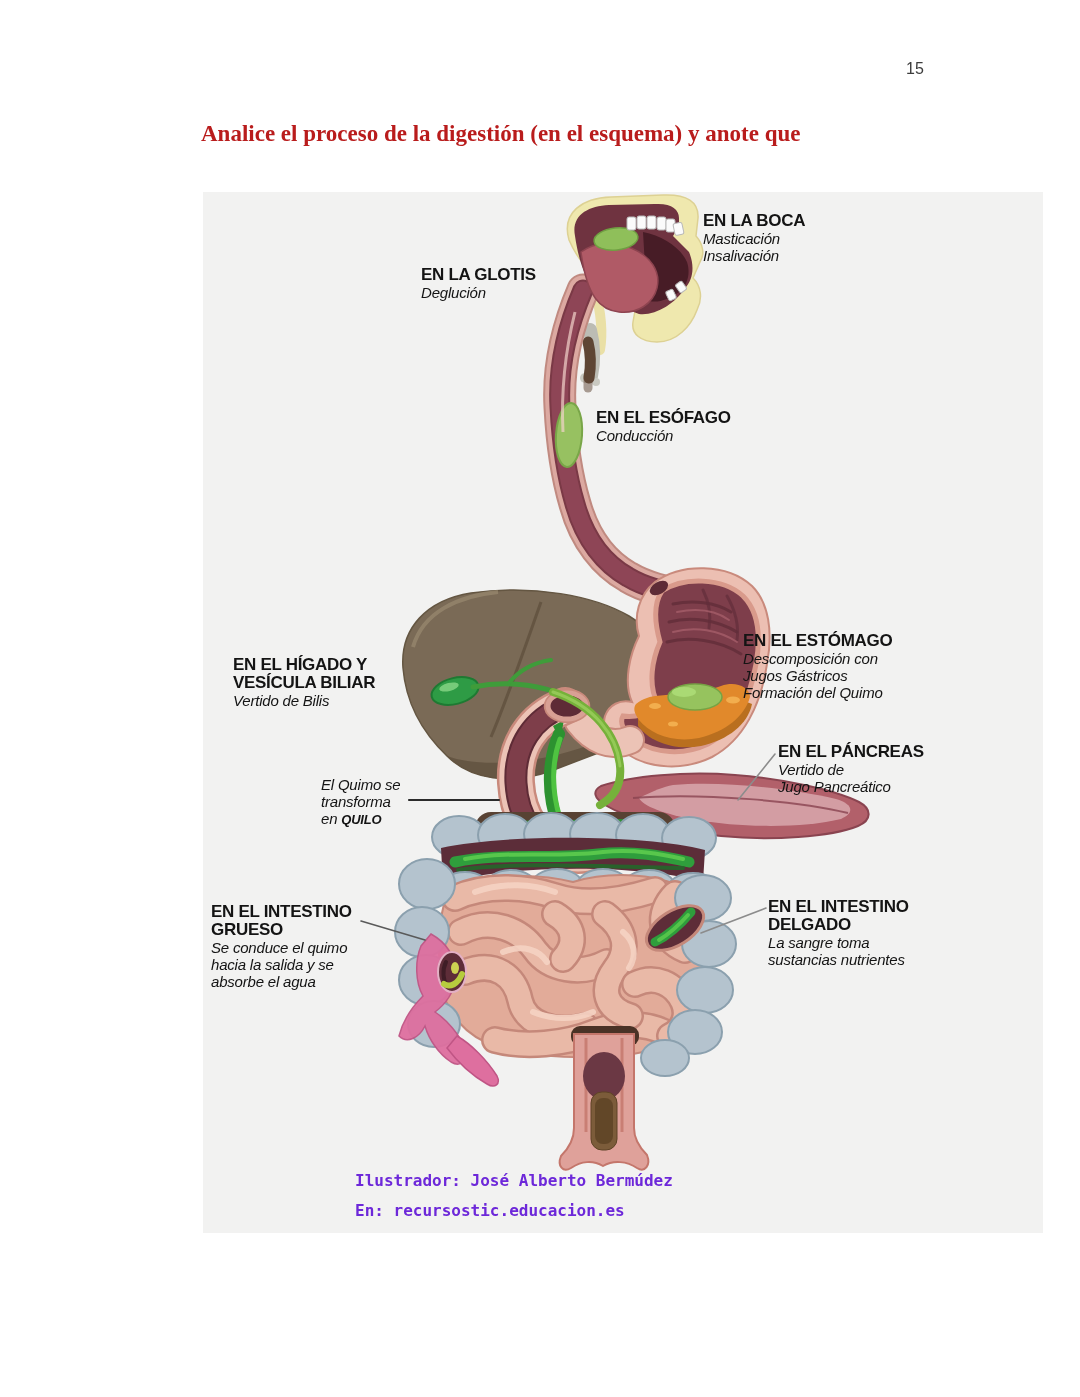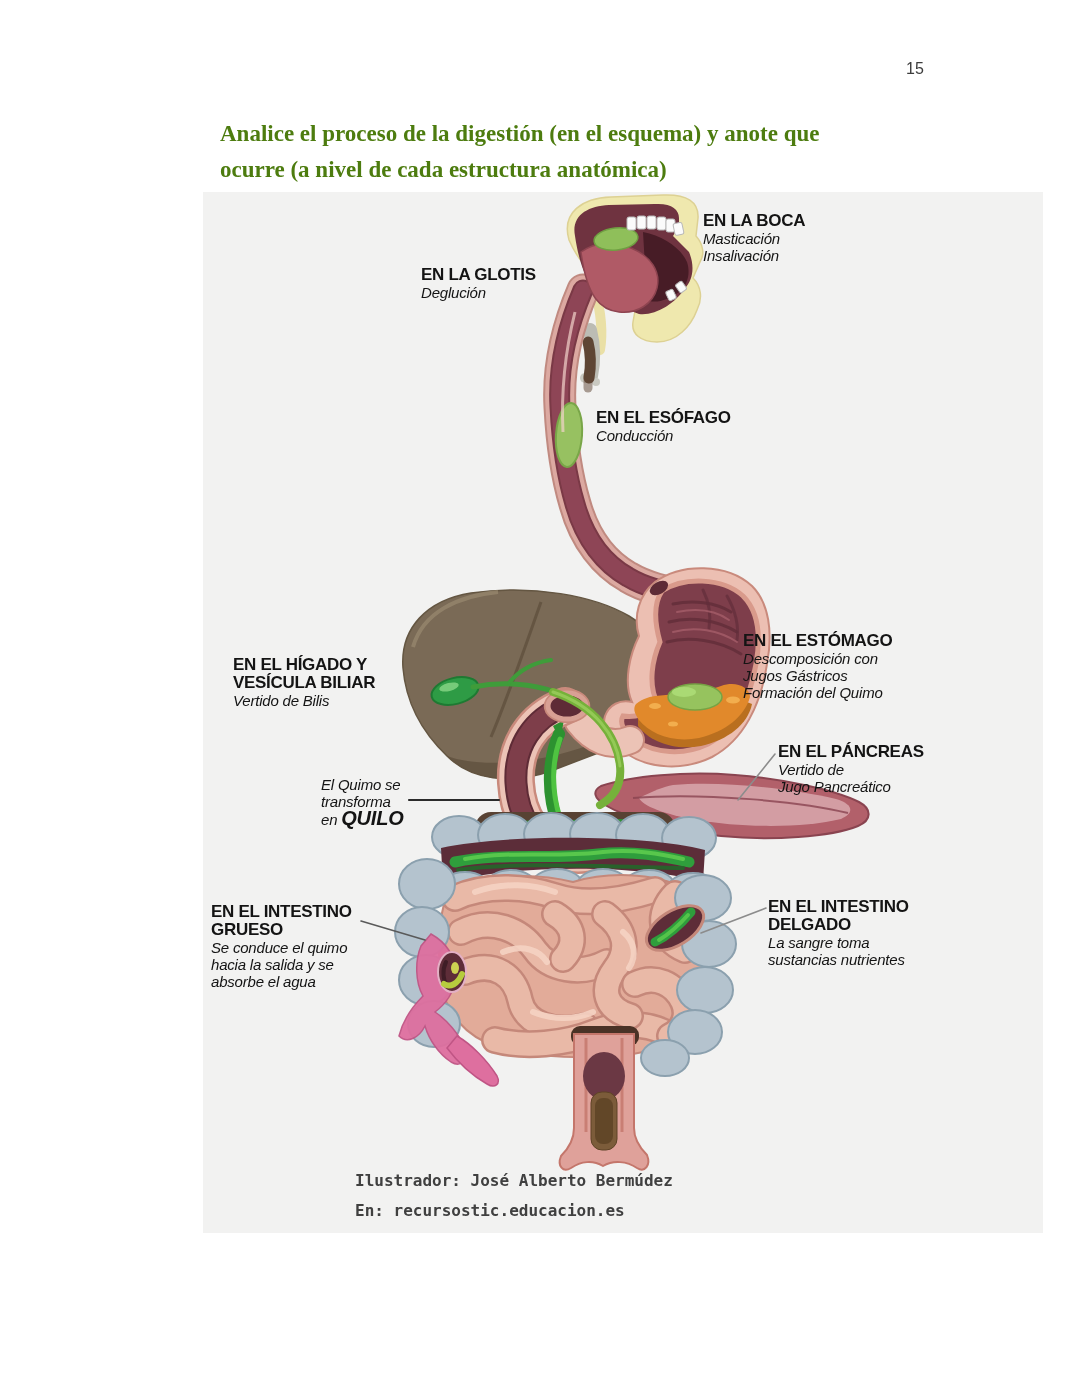--- a/index.html
+++ b/index.html
@@ -2,47 +2,46 @@
 <html><head>
 <meta charset="utf-8">
 <style>
   html,body{margin:0;padding:0;}
   body{
     width:1080px;height:1397px;position:relative;background:#ffffff;
     font-family:"Liberation Sans",sans-serif;color:#151515;overflow:hidden;
   }
   .page-number{position:absolute;left:906px;top:60px;font-size:16px;color:#3c3c3c;}
   .heading{
-    position:absolute;left:220px;top:116px;width:780px;
+    position:absolute;left:201px;top:116px;width:780px;
     font-family:"Liberation Serif",serif;font-weight:bold;font-size:23px;
-    color:#4d7c0f;line-height:36px;
+    color:#b91c1c;line-height:36px;
   }
   .figure{
     position:absolute;left:203px;top:192px;width:840px;height:1041px;
     background:#f2f2f1;overflow:hidden;
   }
   .figure svg{position:absolute;left:0;top:0;}
   .lbl{position:absolute;color:#141414;}
   .lbl .t{font-weight:bold;font-size:17px;line-height:18px;letter-spacing:-0.3px;white-space:nowrap;}
   .lbl .d{font-size:15px;line-height:17px;letter-spacing:-0.2px;white-space:nowrap;font-style:italic;}
-  .lbl .qb{font-weight:bold;font-size:20px;}
+  .lbl .qb{font-weight:bold;font-size:13px;}
   .credit{
     position:absolute;left:152px;top:974px;
     font-family:"DejaVu Sans Mono",monospace;font-weight:bold;
-    font-size:16px;line-height:30px;color:#404040;white-space:nowrap;
+    font-size:16px;line-height:30px;color:#6d28d9;white-space:nowrap;
   }
 </style>
 </head>
 <body>
 
 <div class="page-number">15</div>
 
 <div class="heading">
   <div>Analice el proceso de la digestión (en el esquema) y anote que</div>
-  <div>ocurre (a nivel de cada estructura anatómica)</div>
 </div>
 
 <div class="figure">
 
   <svg width="780" height="1041" viewBox="0 0 780 1041">
 
     <g>
       <ellipse cx="374" cy="128" rx="11" ry="16" fill="#c99a6b" stroke="#ab7f4e" stroke-width="1"></ellipse>
       <path d="M392,98 C398,120 400,140 397,158" stroke="#eae0a6" stroke-width="10" fill="none" stroke-linecap="round"></path>
       <path d="M387,138 C391,154 391,170 388,184" stroke="#bcbcb4" stroke-width="14" fill="none" stroke-linecap="round"></path>

